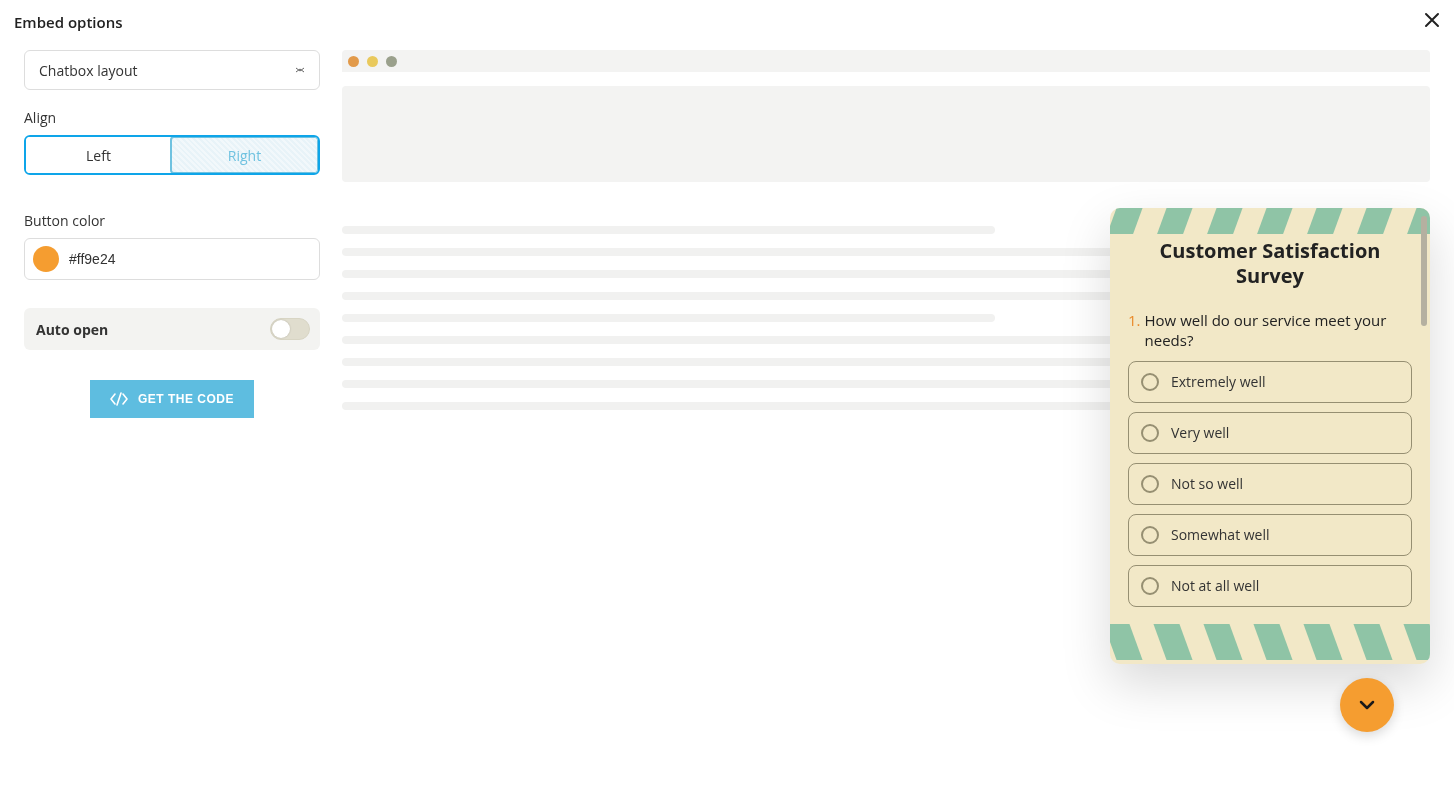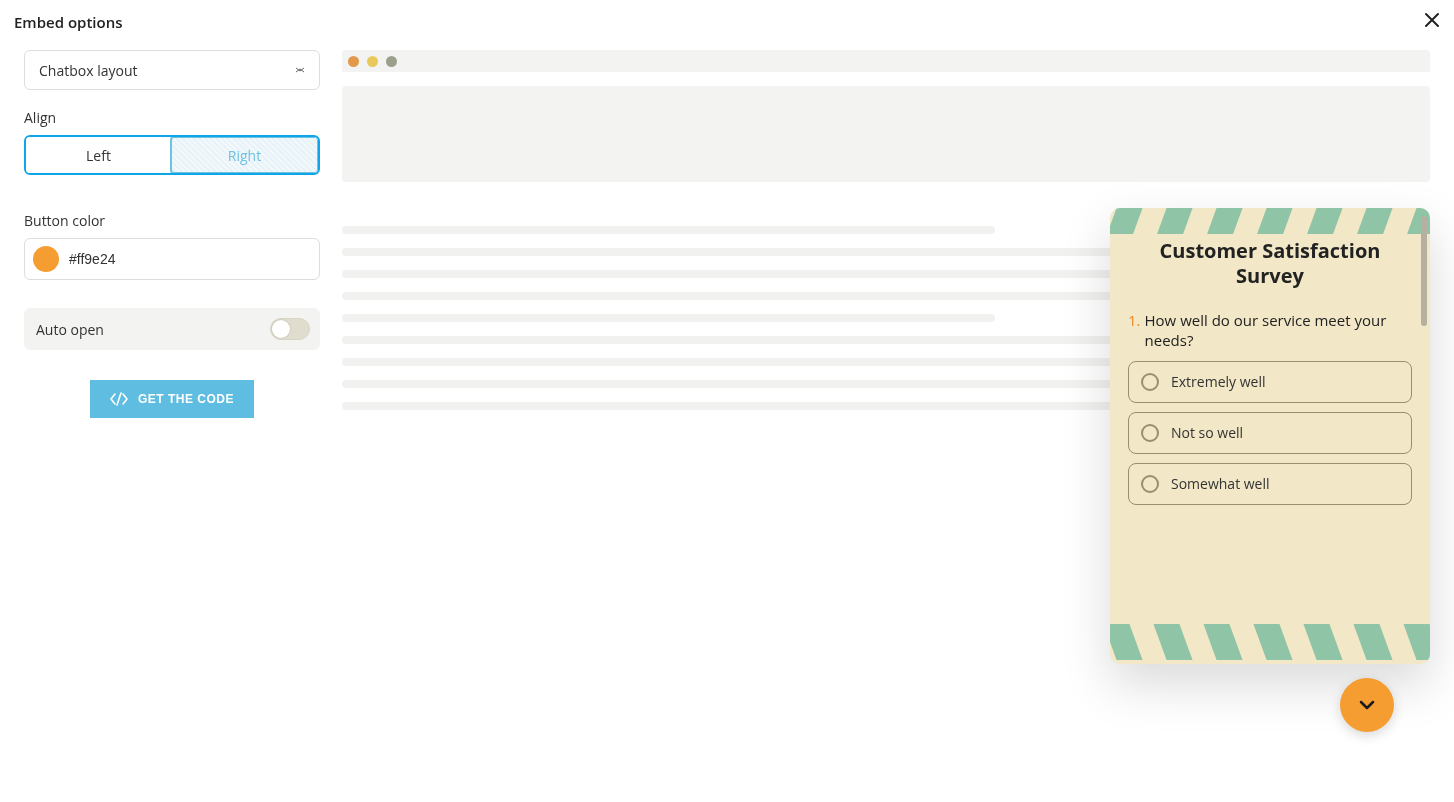--- a/index.html
+++ b/index.html
@@ -91,21 +91,21 @@
   .auto-open-row {
     display: flex;
     align-items: center;
     justify-content: space-between;
     background: #f3f3f1;
     border-radius: 6px;
     height: 42px;
     padding: 0 10px 0 12px;
     margin-top: 28px;
   }
-  .auto-open-row span { font-size: 14px; color: #333; }
+  .auto-open-row span { font-size: 14px; color: #333; font-weight: bold; }
   .toggle {
     width: 40px; height: 22px; background: #e0ddce; border-radius: 11px;
     position: relative; cursor: pointer; border: 1px solid #d8d5c4;
   }
   .toggle .knob {
     width: 18px; height: 18px; border-radius: 50%; background: #fff;
     position: absolute; top: 1px; left: 1px;
     box-shadow: 0 0 2px rgba(0,0,0,0.2);
   }
   .get-code {
@@ -309,25 +309,33 @@
           <span class="qnum">1.</span>
           <span class="qtext">How well do our service meet your needs?</span>
         </div>
         <div class="options">
           <div class="option">
             <div class="radio"></div>
             <span>Extremely well</span>
           </div>
           <div class="option">
             <div class="radio"></div>
+            <span>Very well</span>
+          </div>
+          <div class="option">
+            <div class="radio"></div>
             <span>Not so well</span>
           </div>
           <div class="option">
             <div class="radio"></div>
             <span>Somewhat well</span>
+          </div>
+          <div class="option">
+            <div class="radio"></div>
+            <span>Not at all well</span>
           </div>
         </div>
       </div>
       <div class="stripe-bot">
         <div></div>
           <div></div>
           <div></div>
           <div></div>
           <div></div>
           <div></div>

